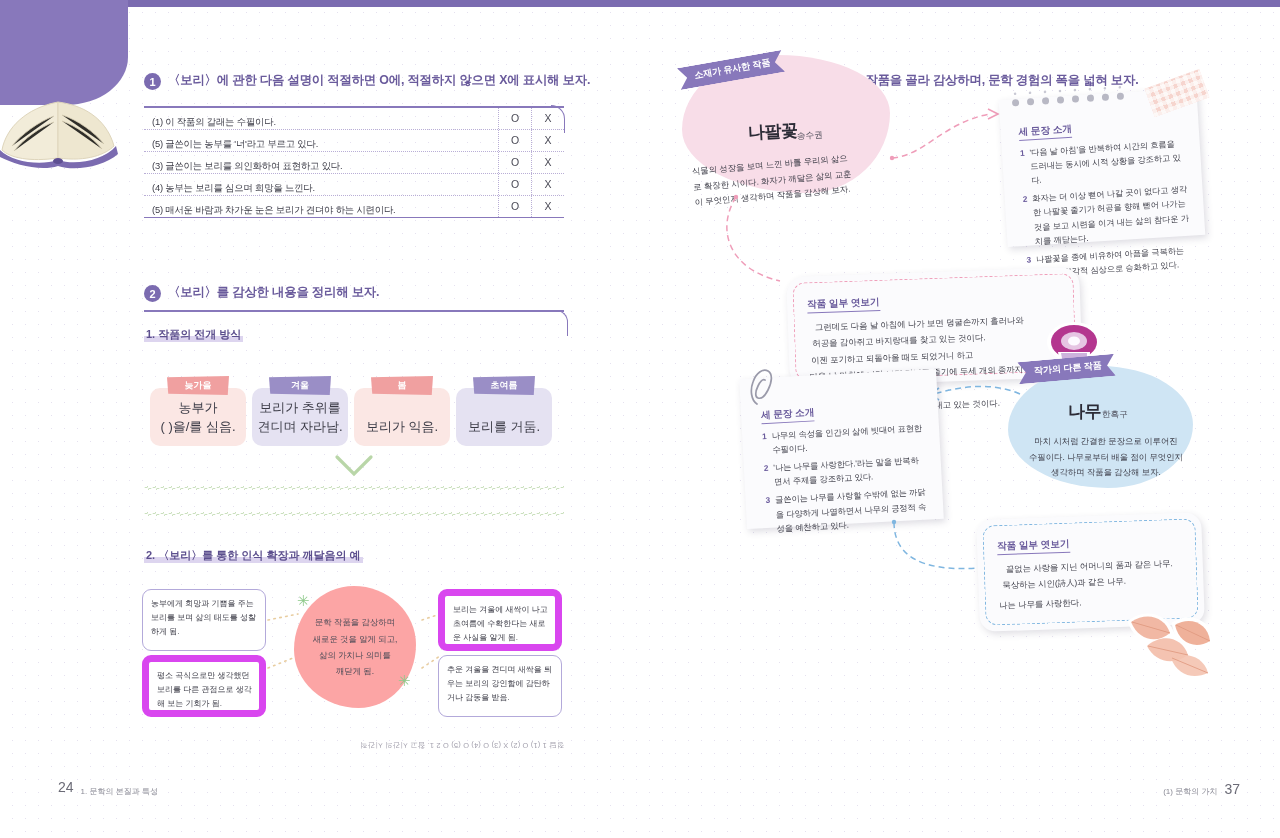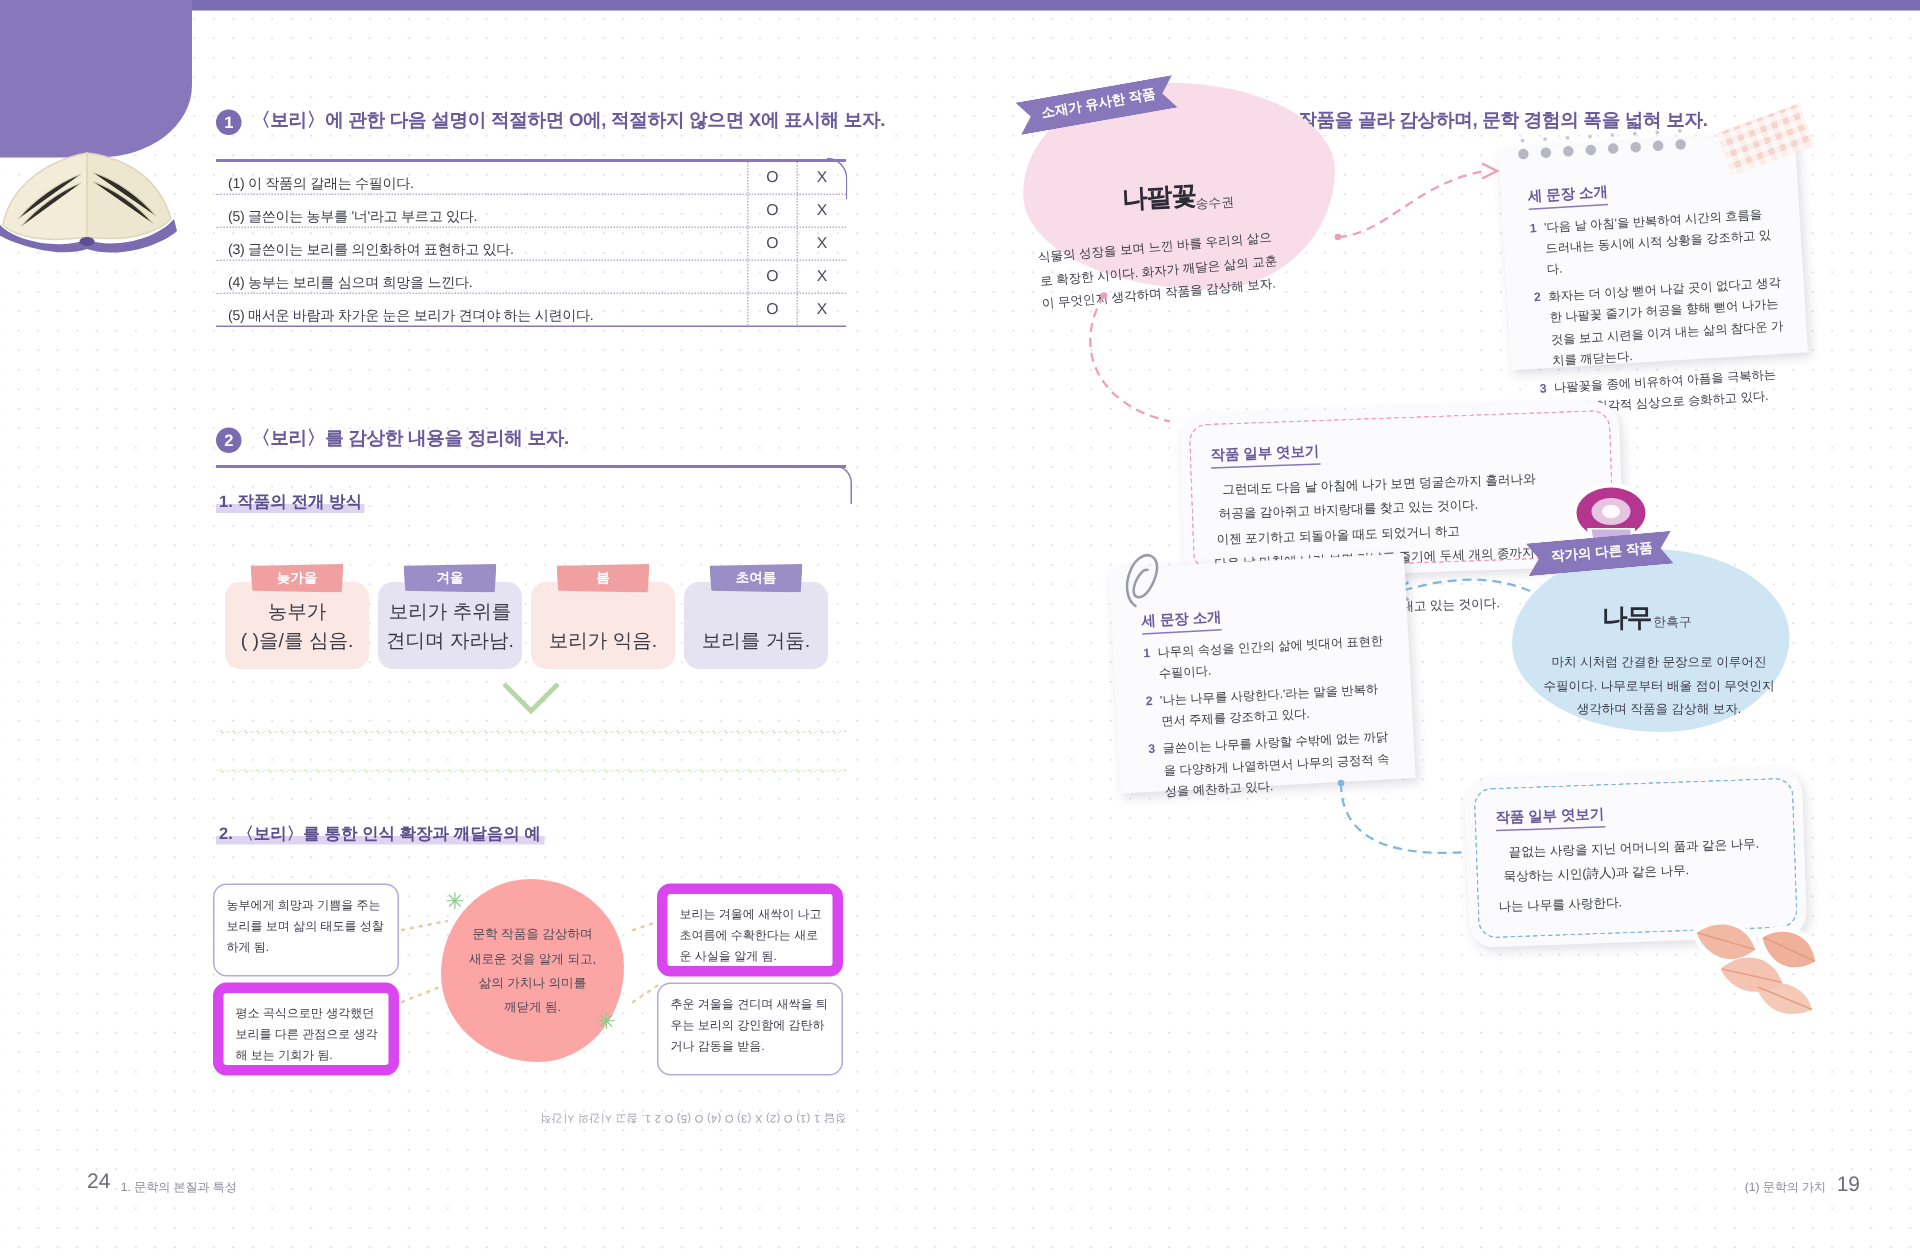--- a/index.html
+++ b/index.html
@@ -540,15 +540,15 @@
         <path d="M14 22 L52 33"></path>
           <path d="M30 46 L70 55"></path>
         <path d="M58 25 L92 41"></path>
           <path d="M54 58 L90 73"></path>
       </g>
     </svg>
   </div>
 
   <div class="foot-r">
     <span class="foot-txt">(1) 문학의 가치</span>
-    <span class="foot-num">19</span>
+    <span class="foot-num">37</span>
   </div>
 </div>
 
 </body></html>

